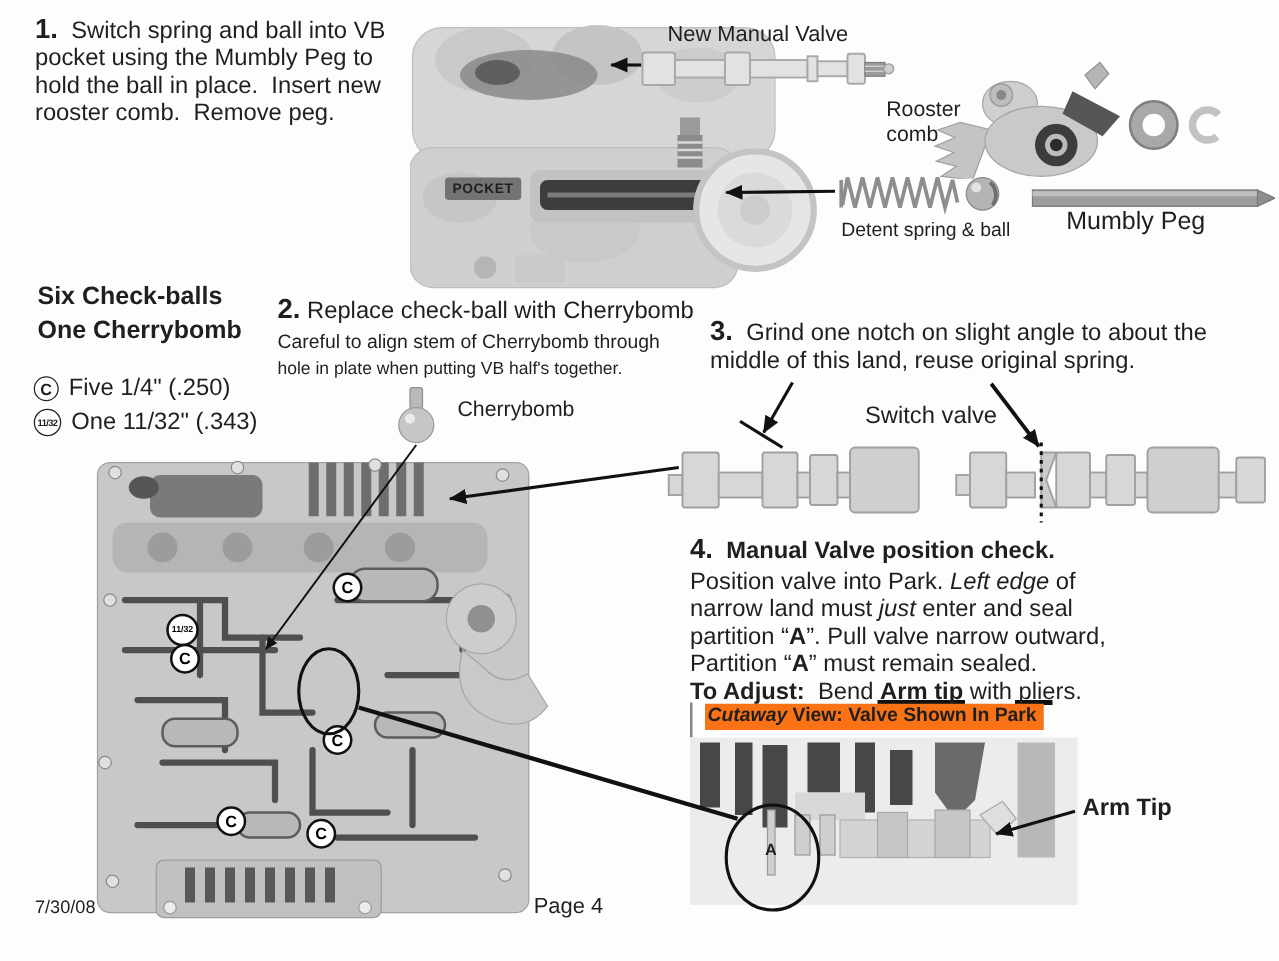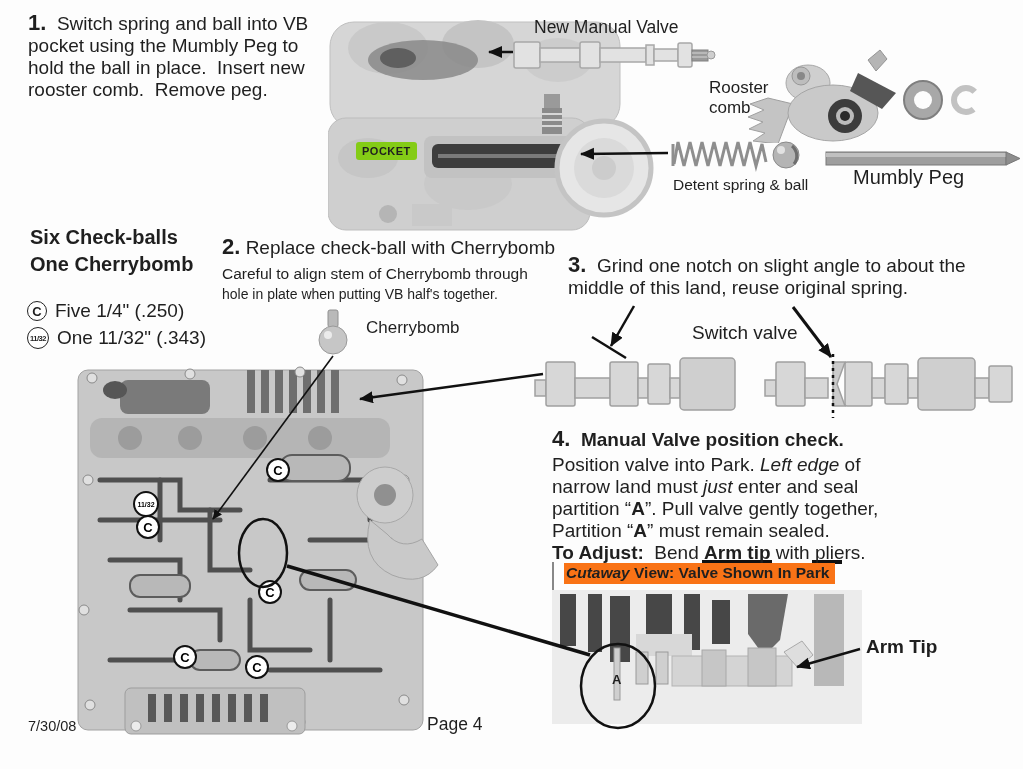--- a/index.html
+++ b/index.html
@@ -10,21 +10,21 @@
   }
   .txt{position:absolute;z-index:30;}
   .line{white-space:pre;}
   .num{font-weight:bold;font-size:22px;}
   .body19{font-size:19px;line-height:22px;}
   .it{font-style:italic;}
   .bd{font-weight:bold;}
   .photo{position:absolute;z-index:1;}
   .overlay{position:absolute;left:0;top:0;z-index:20;pointer-events:none;}
   .pocket-box{
-    background:#84cc16;border-radius:3px;font-weight:bold;font-size:11px;
+    background:#737373;border-radius:3px;font-weight:bold;font-size:11px;
     letter-spacing:.5px;text-align:center;padding:3px 6px;z-index:30;
   }
   .circ-icon{
     display:inline-flex;align-items:center;justify-content:center;
     border:1.6px solid #222;border-radius:50%;box-sizing:border-box;
     background:#fff;
   }
   .chk-row{display:flex;align-items:center;gap:8px;margin-bottom:5px;font-size:19px;}
   .cutaway-hdr{
     font-size:15.5px;font-weight:bold;background:#f97316;padding:1px 6px 2px 2px;
@@ -277,21 +277,21 @@
         <circle cx="187" cy="307" r="11" fill="#fff" stroke="#111" stroke-width="2"></circle>
        <text x="187" y="307" text-anchor="middle" dominant-baseline="central" font-size="13" font-weight="bold">C</text>
       </g>
   </g>
 </svg>
 
 <div class="txt body19" style="left:552px;top:428px;">
   <div class="line" style="margin-bottom:3px;"><span class="num">4.</span><span>  </span><span class="bd">Manual Valve position check.</span></div>
   <div class="line"><span>Position valve into Park. </span><span class="it">Left edge</span><span> of</span></div>
   <div class="line"><span>narrow land must </span><span class="it">just</span><span> enter and seal</span></div>
-  <div class="line"><span>partition “</span><span class="bd">A</span><span>”. Pull valve gently together,</span></div>
+  <div class="line"><span>partition “</span><span class="bd">A</span><span>”. Pull valve narrow outward,</span></div>
   <div class="line"><span>Partition “</span><span class="bd">A</span><span>” must remain sealed.</span></div>
   <div class="line"><span class="bd">To Adjust:</span><span>  Bend </span><span class="bd">Arm tip</span><span> with pliers.</span></div>
 </div>
 
 <svg class="photo" style="left:552px;top:560px;" width="316" height="168">
   <rect x="0" y="2" width="2" height="28" fill="#888"></rect>
   <rect x="150" y="0" width="70" height="5" fill="#111"></rect>
   <rect x="260" y="0" width="30" height="4" fill="#111"></rect>
   <rect x="0" y="30" width="310" height="134" fill="#ececec"></rect>
   <g fill="#474747">

